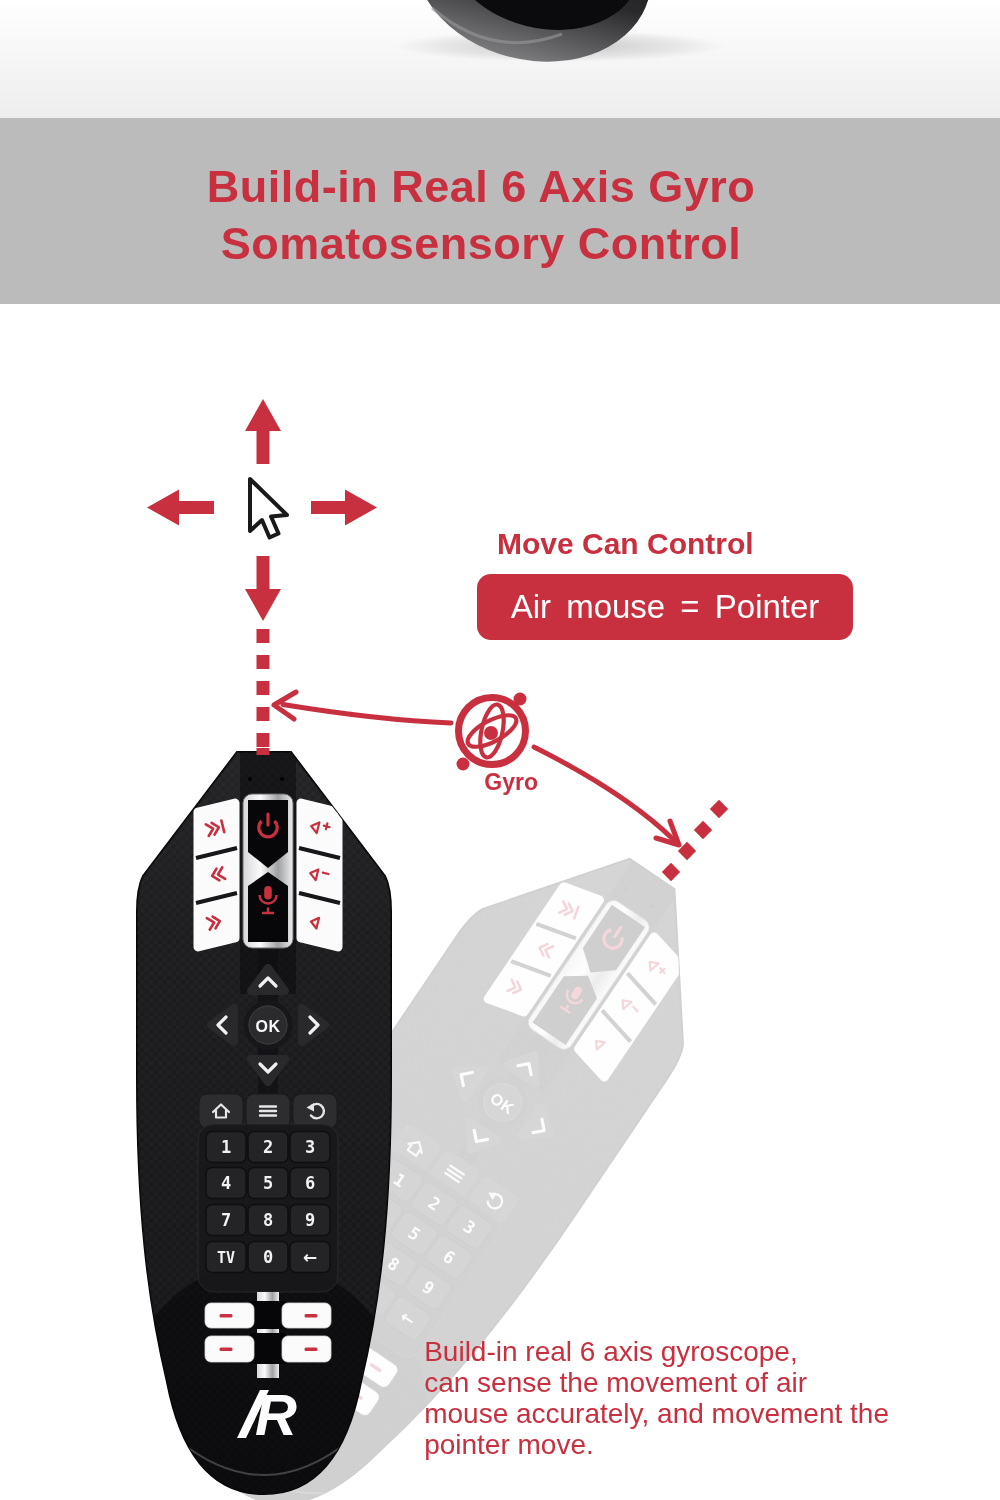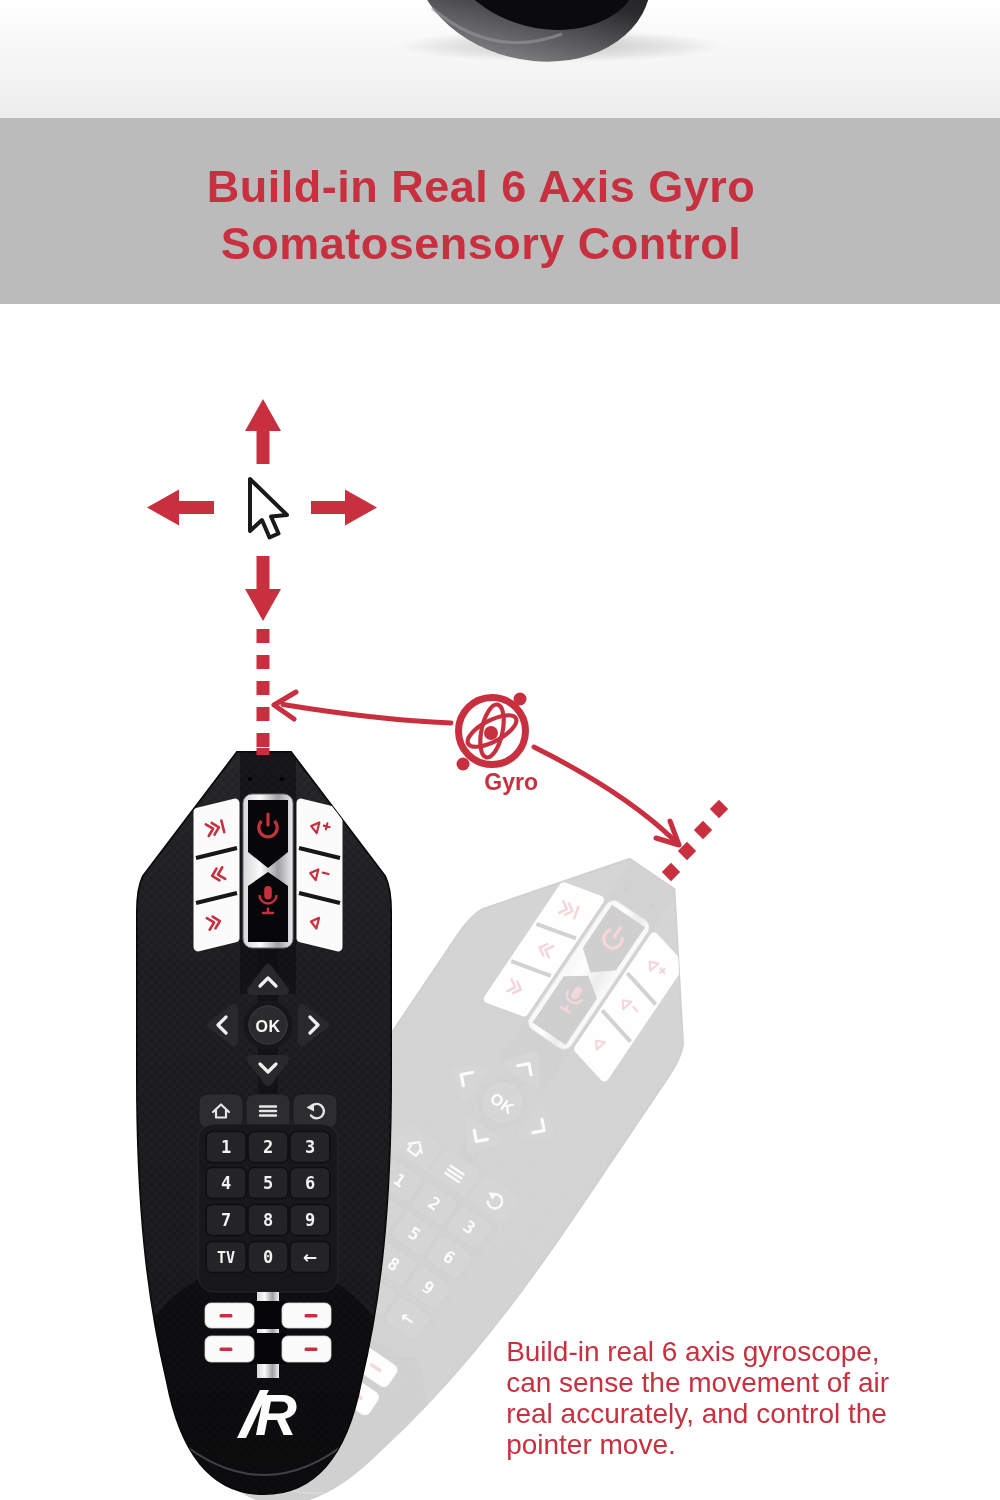--- a/index.html
+++ b/index.html
@@ -29,26 +29,28 @@
 
 <div class="canvas">
 
   <div class="abs photo-top"></div>
 
   <div class="abs banner">
     <div class="banner-line">Build-in Real 6 Axis Gyro</div>
     <div class="banner-line">Somatosensory Control</div>
   </div>
 
+  <div class="abs move-heading">Move Can Control</div>
+  <div class="abs pointer-badge">Air mouse = Pointer</div>
   <div class="abs gyro-label">Gyro</div>
 
   <div class="abs description">
     <div>Build-in real 6 axis gyroscope,</div>
     <div>can sense the movement of air</div>
-    <div>real accurately, and control the</div>
+    <div>mouse accurately, and movement the</div>
     <div>pointer move.</div>
   </div>
 
   <svg class="abs overlay-svg" width="1000" height="1500" viewBox="0 0 1000 1500" xmlns="http://www.w3.org/2000/svg">
     <defs>
       <linearGradient id="bodyGrad" x1="0" y1="0" x2="0" y2="1">
         <stop offset="0" stop-color="#2a2a2d"></stop>
           <stop offset="0.25" stop-color="#1d1d20"></stop>
         <stop offset="0.8" stop-color="#131315"></stop>
           <stop offset="1" stop-color="#0a0a0c"></stop>

